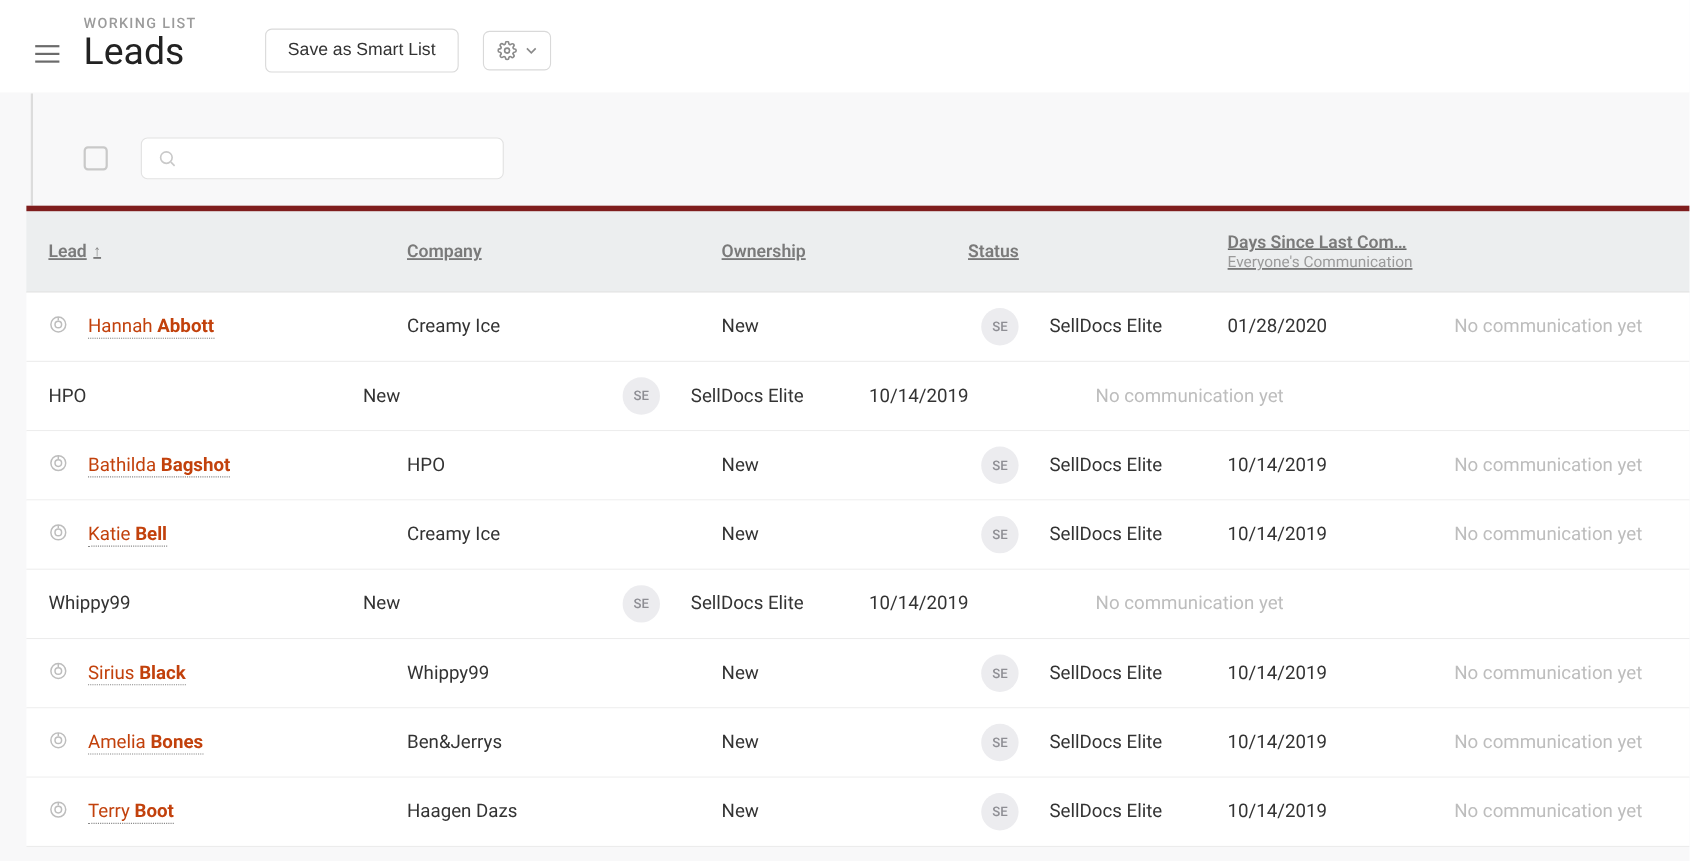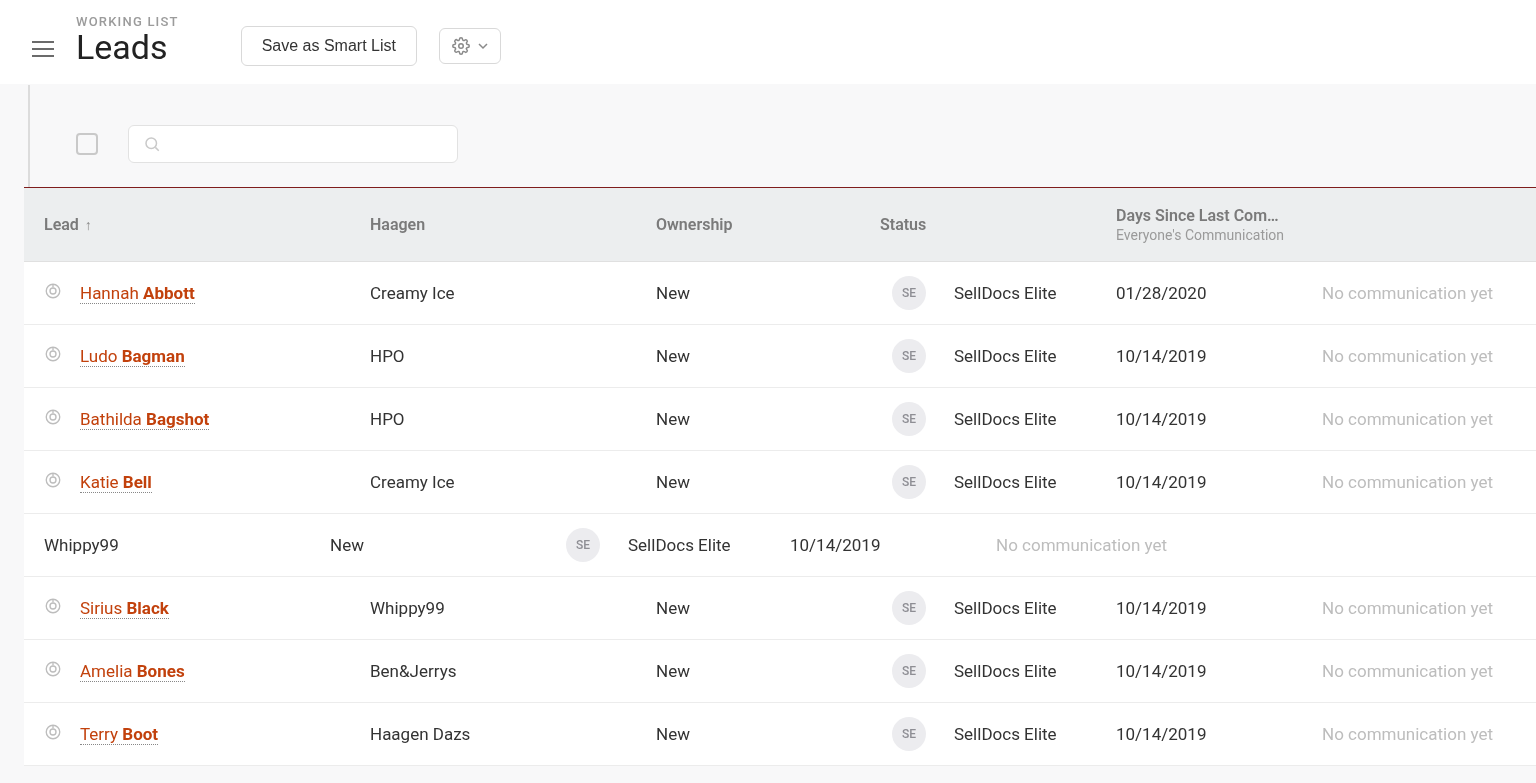--- a/index.html
+++ b/index.html
@@ -112,22 +112,23 @@
   .search-wrap svg { flex-shrink:0; }
 
   .table {
     width: calc(100% - 24px);
     margin-left: 24px;
     border-collapse: collapse;
   }
   .thead {
     display: flex;
     background: #eceeef;
-    border-top: 1px solid #7f1d1d;
+    border-top: 5px solid #7f1d1d;
     border-bottom: 1px solid #e0e0e0;
+    text-decoration: underline;
   }
   .th {
     padding: 18px 20px;
     font-size: 16px;
     color: #7a7a7a;
     font-weight: 600;
     display: flex;
     align-items: center;
     gap: 6px;
   }
@@ -230,21 +231,21 @@
         </svg>
     </div>
   </div>
 
   <div class="table">
     <div class="thead">
       <div class="th col-lead">
         <span>Lead</span>
         <span class="sort-arrow">↑</span>
       </div>
-      <div class="th col-company">Haagen</div>
+      <div class="th col-company">Company</div>
       <div class="th col-owner">Ownership</div>
       <div class="th col-status">Status</div>
       <div class="th col-days">
         <div class="th-stack">
           <span class="ellipsis">Days Since Last Com…</span>
           <span class="sub">Everyone's Communication</span>
         </div>
       </div>
     </div>
     <div class="tbody" id="tbody">
@@ -260,28 +261,20 @@
           <div class="td col-company">Creamy Ice</div>
           <div class="td col-status">New</div>
           <div class="td col-owner owner-cell">
             <span class="avatar">SE</span>
             <span>SellDocs Elite</span>
           </div>
           <div class="td col-activity">01/28/2020</div>
           <div class="td col-days nocomm">No communication yet</div>
         </div>
         <div class="tr">
-          <div class="td col-lead lead-cell">
-            <span class="lead-icon"><svg width="18" height="18" viewBox="0 0 24 24" fill="none" stroke="currentColor" stroke-width="1.8">
-                <circle cx="12" cy="12" r="9"></circle>
-                <circle cx="12" cy="12" r="4"></circle>
-                <line x1="12" y1="3" x2="12" y2="7"></line>
-              </svg></span>
-            <span class="lead-name"><span>Ludo</span> <span class="last">Bagman</span></span>
-          </div>
           <div class="td col-company">HPO</div>
           <div class="td col-status">New</div>
           <div class="td col-owner owner-cell">
             <span class="avatar">SE</span>
             <span>SellDocs Elite</span>
           </div>
           <div class="td col-activity">10/14/2019</div>
           <div class="td col-days nocomm">No communication yet</div>
         </div>
         <div class="tr">

